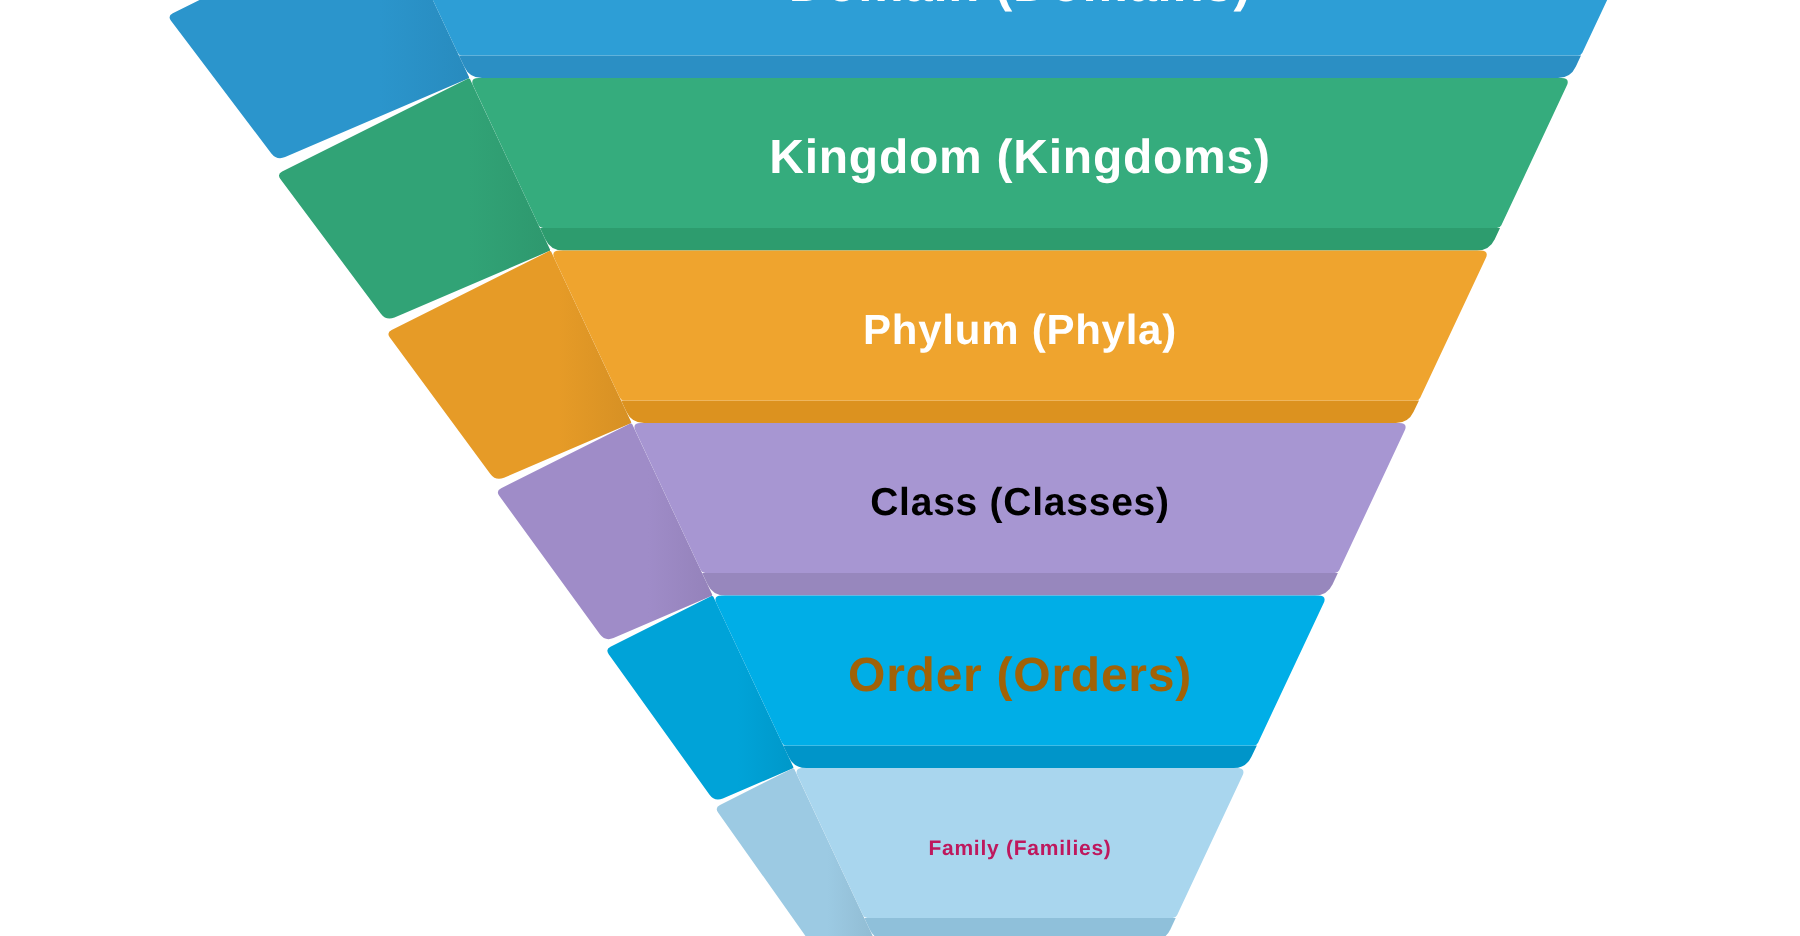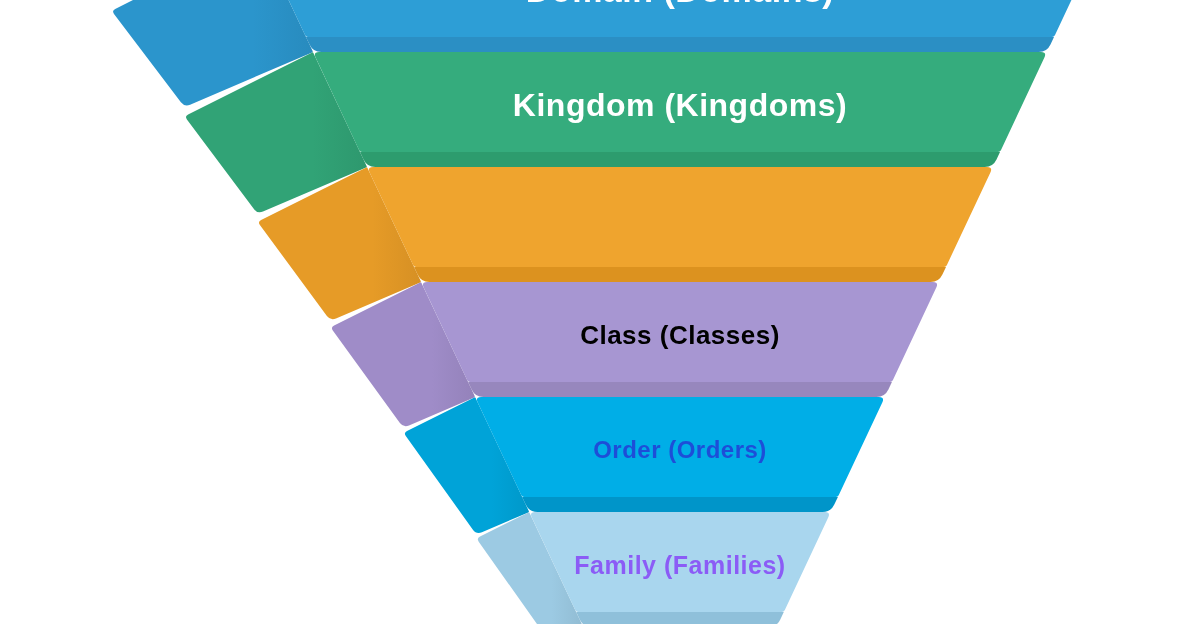--- a/index.html
+++ b/index.html
@@ -78,17 +78,18 @@
       </g>
       <g>
         <path d="M529.6,512.9 Q529.2,512.0 528.3,512.4 L480.0,536.6 Q476.4,538.4 478.7,541.7 L545.9,636.6 Q549.4,641.5 554.9,639.1 L582.3,627.4 Q583.3,627.0 582.8,626.1 Z" fill="url(#flap-grad-5)"></path>
         <path d="M576.2,612.0 Q576.2,612.0 576.2,612.0 L783.8,612.0 Q783.8,612.0 783.8,612.0 L780.3,619.5 Q776.8,627.0 768.5,627.0 L591.5,627.0 Q583.3,627.0 579.7,619.5 Z" fill="#8FC0DA"></path>
         <path d="M531.8,517.4 Q529.2,512.0 535.2,512.0 L824.8,512.0 Q830.8,512.0 828.2,517.4 L784.7,610.2 Q783.8,612.0 781.8,612.0 L578.2,612.0 Q576.2,612.0 575.3,610.2 Z" fill="#A9D6EE"></path>
       </g>
     </svg>
   <div class="labels">
     <div class="level-label" style="top: -10px; font-size: 34px; color: rgb(255, 255, 255);">Domain (Domains)</div>
     <div class="level-label" style="top: 105px; font-size: 32px; color: rgb(255, 255, 255);">Kingdom (Kingdoms)</div>
+    <div class="level-label" style="top: 220px; font-size: 28px; color: rgb(255, 255, 255);">Phylum (Phyla)</div>
     <div class="level-label" style="top: 335px; font-size: 26px; color: #000000;">Class (Classes)</div>
-    <div class="level-label" style="top: 450px; font-size: 24px; color: #1d4ed8;">Order (Orders)</div>
-    <div class="level-label" style="top: 565px; font-size: 25px; color: #8b5cf6;">Family (Families)</div>
+    <div class="level-label" style="top: 450px; font-size: 32px; color: #a16207;">Order (Orders)</div>
+    <div class="level-label" style="top: 565px; font-size: 14px; color: #be185d;">Family (Families)</div>
   </div>
 </div>
 
 </body></html>

